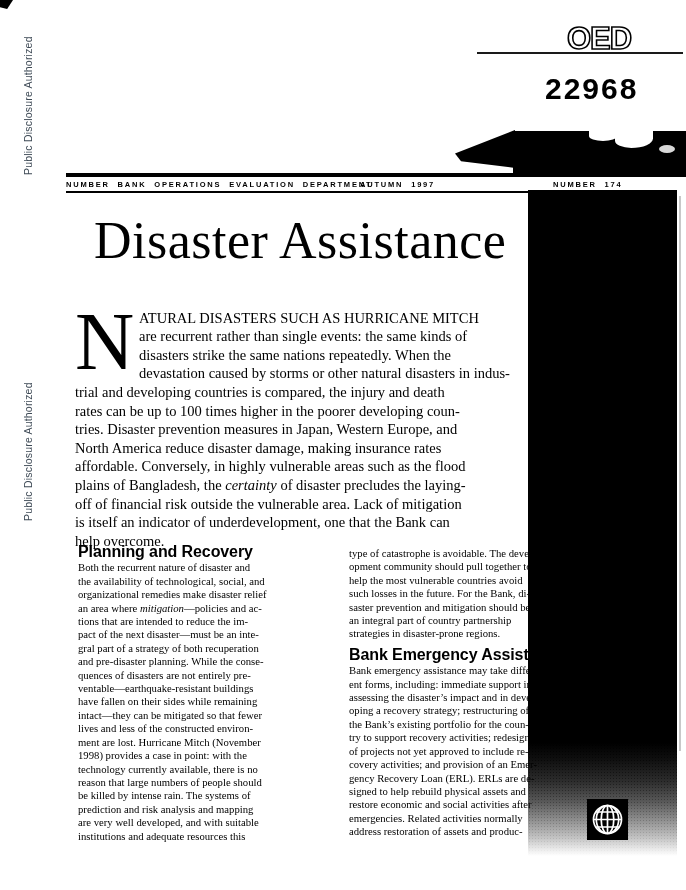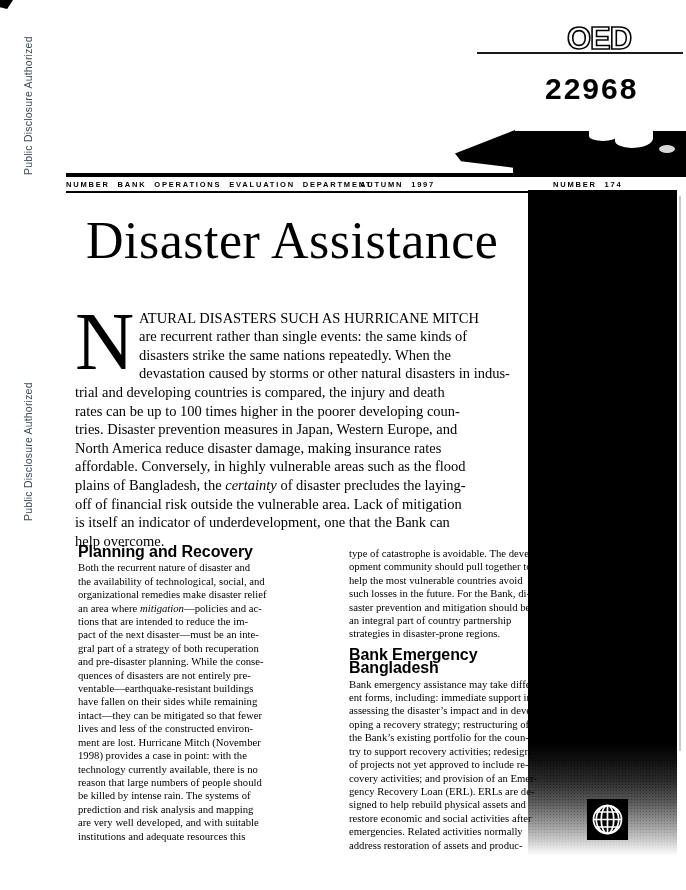--- a/index.html
+++ b/index.html
@@ -44,21 +44,21 @@
                #5a5a5a 612px,#8f8f8f 630px,#c4c4c4 648px,#ededed 660px,#fff 666px);}
   .side-bar::after{content:"";position:absolute;left:0;width:100%;top:515px;height:151px;
     background-image:radial-gradient(rgba(0,0,0,.85) .7px, transparent 1px);
     background-size:3px 3px;
     -webkit-mask-image:linear-gradient(to bottom,rgba(0,0,0,.9),transparent);
     mask-image:linear-gradient(to bottom,rgba(0,0,0,.9),transparent);}
   .side-bar-edge{position:absolute;left:679px;top:196px;width:1.5px;height:555px;background:#c8c8c8;}
   .globe{position:absolute;left:587px;top:799px;width:41px;height:41px;}
 
   
-  .article-title{position:absolute;left:86px;top:215px;font-size:52px;line-height:1;
+  .article-title{position:absolute;left:94px;top:215px;font-size:52px;line-height:1;
                  letter-spacing:.5px;}
   .lead{position:absolute;left:75px;top:290px;width:454px;font-size:14.5px;line-height:18.6px;
         white-space:pre-line;}
   .dropcap{float:left;font-size:82px;line-height:60px;height:57px;width:58px;margin:3px 6px 0 0;
            white-space:normal;}
   .col{position:absolute;font-size:10.7px;line-height:13.4px;}
   .col .body{white-space:pre-line;}
   .col-left{left:78px;top:545px;width:248px;}
   .col-right{left:313px;top:547px;width:218px;margin-left:36px;}
   .col-heading{font-family:"Liberation Sans", sans-serif;font-weight:bold;font-size:16px;
@@ -162,21 +162,21 @@
   </div>
 
   <div class="col col-right">
     <div class="body">type of catastrophe is avoidable. The devel-
 opment community should pull together to
 help the most vulnerable countries avoid
 such losses in the future. For the Bank, di-
 saster prevention and mitigation should be
 an integral part of country partnership
 strategies in disaster-prone regions.</div>
-    <div class="col-heading">Bank Emergency Bangladesh</div>
+    <div class="col-heading">Bank Emergency Assistance</div>
     <div class="body">Bank emergency assistance may take differ-
 ent forms, including: immediate support in
 assessing the disaster’s impact and in devel-
 oping a recovery strategy; restructuring of
 the Bank’s existing portfolio for the coun-
 try to support recovery activities; redesign
 of projects not yet approved to include re-
 covery activities; and provision of an Emer-
 gency Recovery Loan (ERL). ERLs are de-
 signed to help rebuild physical assets and

